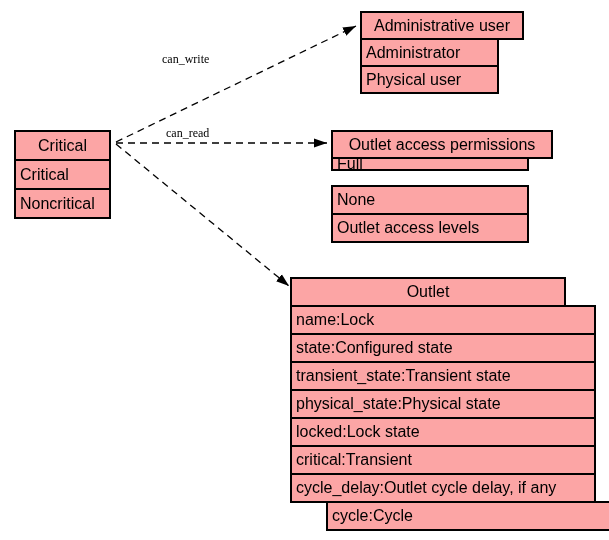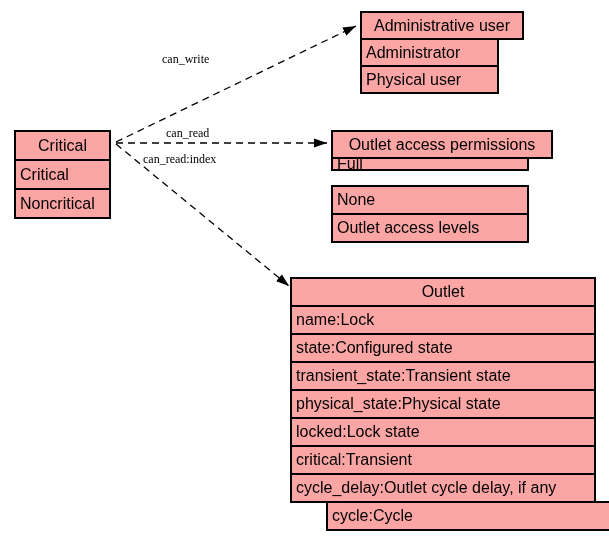--- a/index.html
+++ b/index.html
@@ -57,21 +57,20 @@
         <path d="M0,0.5 L13,5 L0,9.5 z" fill="#000000"></path>
       </marker>
     </defs>
     <line class="edge-line" x1="116" y1="142" x2="356" y2="26" marker-end="url(#arrowhead)"></line>
     <line class="edge-line" x1="116" y1="143" x2="327" y2="143" marker-end="url(#arrowhead)"></line>
     <line class="edge-line" x1="116" y1="144" x2="289" y2="286" marker-end="url(#arrowhead)"></line>
   </svg>
 
   <div class="edge-label" style="left:162px; top:51px;">can_write</div>
   <div class="edge-label" style="left:166px; top:125px;">can_read</div>
-  <div class="edge-label" style="left:143px; top:151px;">can_read:index</div>
 
   <div class="node">
     <div class="cell hdr" style="left:14px; top:130px; width:97px; height:31px;">Critical</div>
     <div class="cell row" style="left:14px; top:159px; width:97px; height:31px;">Critical</div>
     <div class="cell row" style="left:14px; top:188px; width:97px; height:31px;">Noncritical</div>
   </div>
 
   <div class="node">
     <div class="cell hdr" style="left:360px; top:11px; width:164px; height:29px;">Administrative user</div>
     <div class="cell row" style="left:360px; top:38px; width:139px; height:29px;">Administrator</div>
@@ -79,21 +78,21 @@
   </div>
 
   <div class="node">
     <div class="cell hdr" style="left:331px; top:130px; width:222px; height:29px;">Outlet access permissions</div>
     <div class="cell row" style="left:331px; top:157px; width:198px; height:14px;">Full</div>
     <div class="cell row" style="left:331px; top:185px; width:198px; height:30px;">None</div>
     <div class="cell row" style="left:331px; top:213px; width:198px; height:30px;">Outlet access levels</div>
   </div>
 
   <div class="node">
-    <div class="cell hdr" style="left:290px; top:277px; width:306px; height:30px;">Outlet</div>
+    <div class="cell hdr" style="left:290px; top:277px; width:276px; height:30px;">Outlet</div>
     <div class="cell row" style="left:290px; top:305px; width:306px; height:30px;">name:Lock</div>
     <div class="cell row" style="left:290px; top:333px; width:306px; height:30px;">state:Configured state</div>
     <div class="cell row" style="left:290px; top:361px; width:306px; height:30px;">transient_state:Transient state</div>
     <div class="cell row" style="left:290px; top:389px; width:306px; height:30px;">physical_state:Physical state</div>
     <div class="cell row" style="left:290px; top:417px; width:306px; height:30px;">locked:Lock state</div>
     <div class="cell row" style="left:290px; top:445px; width:306px; height:30px;">critical:Transient</div>
     <div class="cell row" style="left:290px; top:473px; width:306px; height:30px;">cycle_delay:Outlet cycle delay, if any</div>
     <div class="cell row" style="left:290px; top:501px; width:306px; height:30px;margin-left:36px;">cycle:Cycle</div>
   </div>
 

